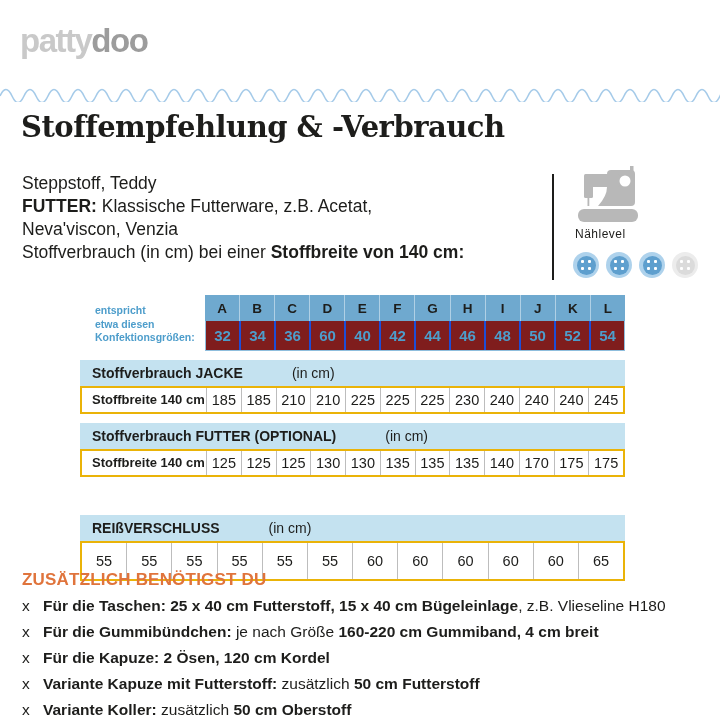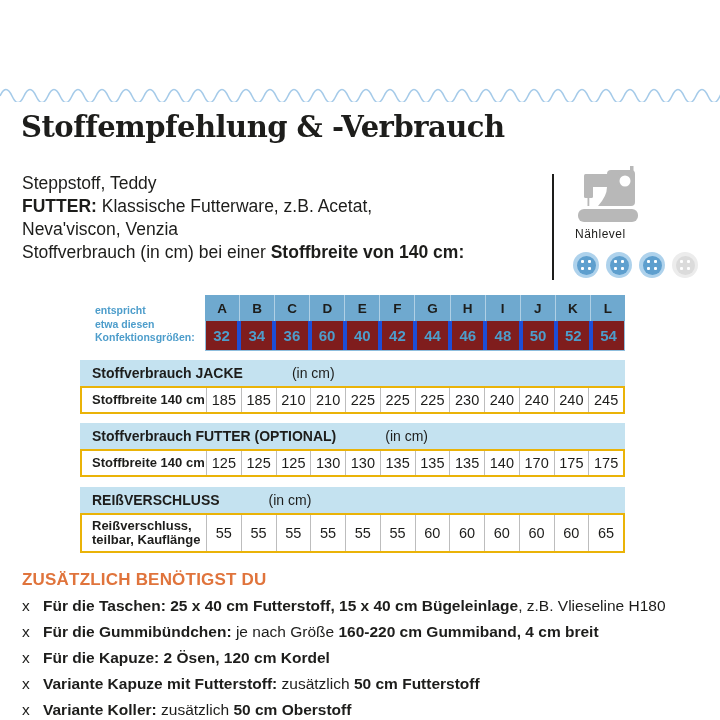--- a/index.html
+++ b/index.html
@@ -40,25 +40,25 @@
   .size-caption{position:absolute;left:95px;top:304px;width:110px;font-size:10.5px;
                 font-weight:bold;color:#4d9dcb;line-height:13.5px;}
   .size-table{position:absolute;left:205px;top:295px;width:420px;}
   .size-head{display:flex;height:26px;background:#6fa9cf;}
   .size-head .cell{flex:1;display:flex;align-items:center;justify-content:center;
                    font-weight:bold;font-size:13.5px;color:#1d1d1b;}
   .size-head .cell + .cell{border-left:1px solid rgba(255,255,255,0.45);}
   .size-vals{display:flex;height:29px;border:1px solid #8fbedd;border-top:none;background:#7f1d1d;}
   .size-vals .cell{flex:1;display:flex;align-items:center;justify-content:center;
                    font-weight:bold;font-size:15px;color:#4d9dcb;}
-  .size-vals .cell + .cell{border-left:4px solid #1d4ed8;}
+  .size-vals .cell + .cell{border-left:2px solid #1d4ed8;}
 
   
   .vtable{position:absolute;left:80px;width:545px;}
-  .vt0{top:360px;} .vt1{top:423px;} .vt2{top:487px;}
+  .vt0{top:360px;} .vt1{top:423px;} .vt2{top:515px;}
   .vtitle{height:26px;background:#c4e2f0;display:flex;align-items:center;
           padding-left:12px;font-size:14px;box-sizing:border-box;gap:44px;}
   .vtitle .tb{font-weight:bold;}
   .vtitle .tn{font-weight:normal;margin-left:5px;}
   .vrow{display:flex;border:2px solid #eab308;background:#fff;box-sizing:border-box;}
   .vrow.h27{height:28px;} .vrow.h39{height:40px;}
   .vrow .rlabel{width:125px;display:flex;flex-direction:column;justify-content:center;
                 padding-left:10px;box-sizing:border-box;font-weight:bold;font-size:13px;
                 line-height:14px;border-right:1px solid #bdbdbd;}
   .vrow .cell{flex:1;display:flex;align-items:center;justify-content:center;font-size:14.5px;}
@@ -70,20 +70,23 @@
   .extras{position:absolute;left:22px;top:593px;width:690px;font-size:15.5px;line-height:26px;}
   .extras .item{display:flex;}
   .extras .marker{width:21px;flex:0 0 21px;}
   .extras .b{font-weight:bold;}
 </style>
 </head>
 <body>
 
 <div class="page">
 
+  <div class="logo">
+    <span class="p1">patty</span><span class="p2">doo</span>
+  </div>
 
   <svg class="wave">
     <path id="wavepath" fill="none" stroke="#a6cbe9" stroke-width="1.6" d="M0 16 q6 -13 12 0 q6 13 12 0 q6 -13 12 0 q6 13 12 0 q6 -13 12 0 q6 13 12 0 q6 -13 12 0 q6 13 12 0 q6 -13 12 0 q6 13 12 0 q6 -13 12 0 q6 13 12 0 q6 -13 12 0 q6 13 12 0 q6 -13 12 0 q6 13 12 0 q6 -13 12 0 q6 13 12 0 q6 -13 12 0 q6 13 12 0 q6 -13 12 0 q6 13 12 0 q6 -13 12 0 q6 13 12 0 q6 -13 12 0 q6 13 12 0 q6 -13 12 0 q6 13 12 0 q6 -13 12 0 q6 13 12 0 q6 -13 12 0 q6 13 12 0 q6 -13 12 0 q6 13 12 0 q6 -13 12 0 q6 13 12 0 q6 -13 12 0 q6 13 12 0 q6 -13 12 0 q6 13 12 0 q6 -13 12 0 q6 13 12 0 q6 -13 12 0 q6 13 12 0 q6 -13 12 0 q6 13 12 0 q6 -13 12 0 q6 13 12 0 q6 -13 12 0 q6 13 12 0 q6 -13 12 0 q6 13 12 0 q6 -13 12 0 q6 13 12 0 q6 -13 12 0 q6 13 12 0 q6 -13 12 0 q6 13 12 0 q6 -13 12 0 q6 13 12 0 q6 -13 12 0 q6 13 12 0"></path>
   </svg>
 
   <div class="title">Stoffempfehlung &amp; -Verbrauch</div>
 
   <div class="intro" id="intro">
       <div><span>Steppstoff, Teddy</span></div>
       <div><span class="b">FUTTER:</span><span> Klassische Futterware, z.B. Acetat,</span></div>
@@ -223,24 +226,20 @@
           <div class="cell">175</div>
           <div class="cell">175</div>
         </div>
       </div>
       <div class="vtable vt2">
         <div class="vtitle">
           <span class="tb">REIßVERSCHLUSS</span>
           <span class="tn">(in cm)</span>
         </div>
         <div class="vrow h39">
-          <div class="rlabel">
-            <div>Reißverschluss,</div>
-            <div>teilbar, Kauflänge</div>
-          </div>
           <div class="cell">55</div>
           <div class="cell">55</div>
           <div class="cell">55</div>
           <div class="cell">55</div>
           <div class="cell">55</div>
           <div class="cell">55</div>
           <div class="cell">60</div>
           <div class="cell">60</div>
           <div class="cell">60</div>
           <div class="cell">60</div>

